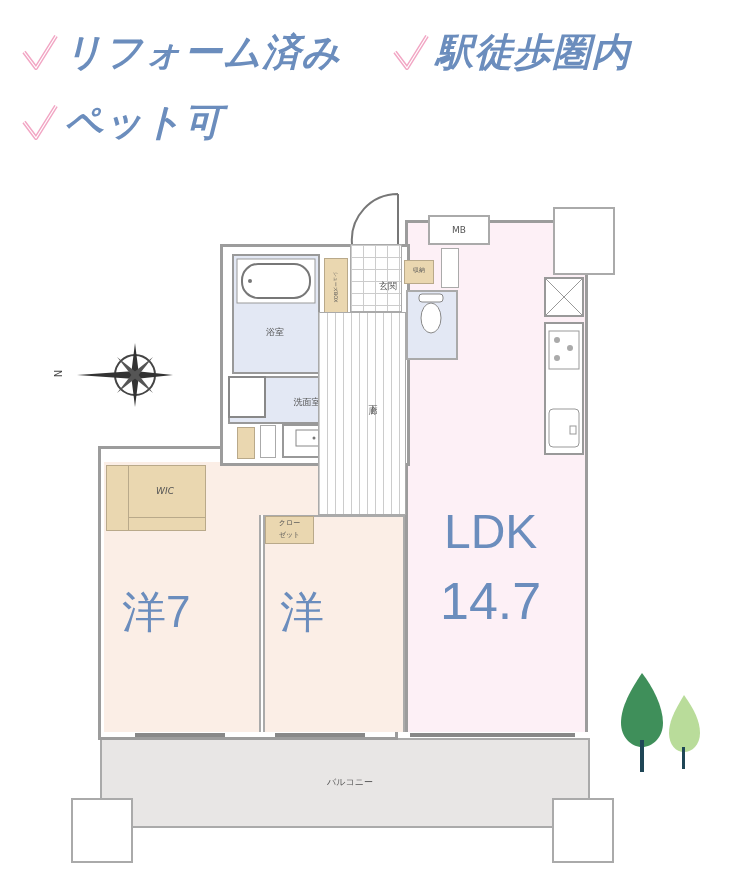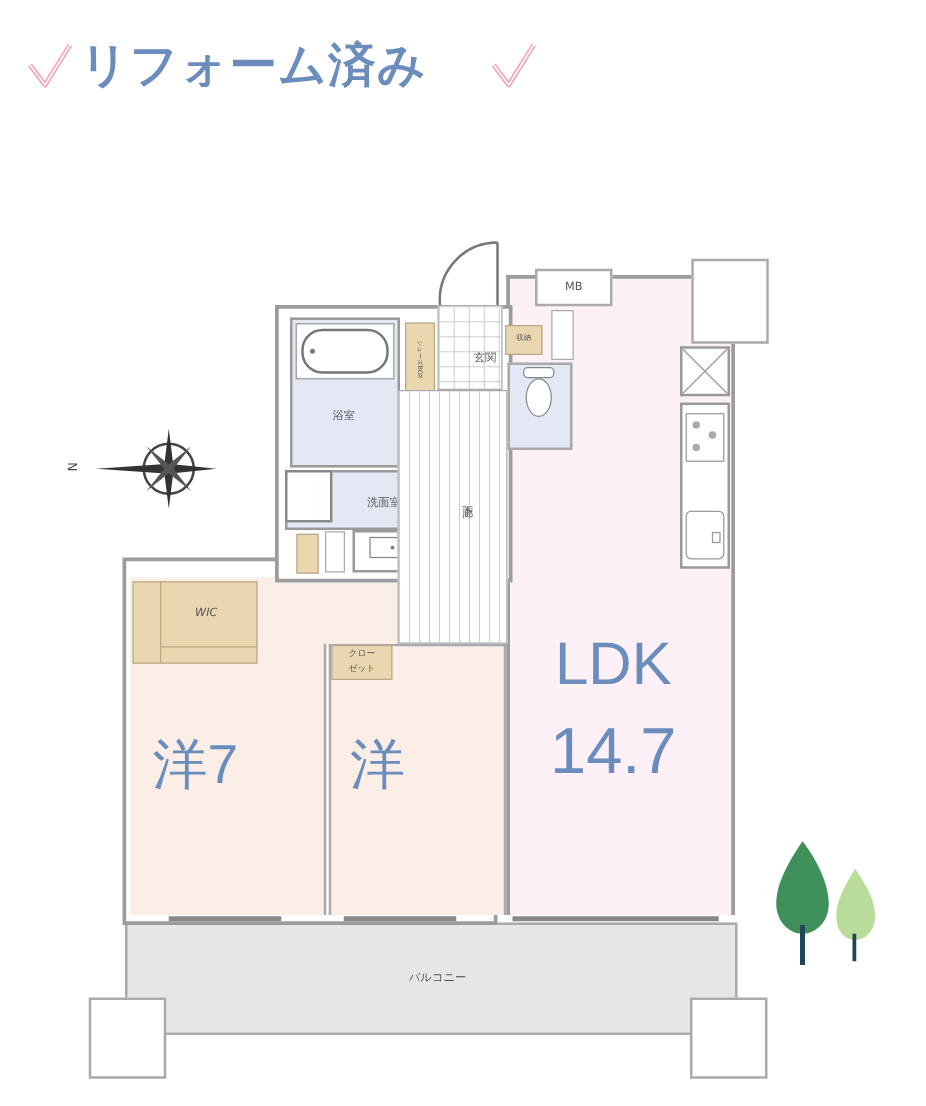--- a/index.html
+++ b/index.html
@@ -1,21 +1,21 @@
 <!DOCTYPE html>
 <html><head>
 <meta charset="utf-8">
 <style>
   html, body { margin:0; padding:0; background:#ffffff; }
   body { width:741px; height:885px; position:relative; overflow:hidden; font-family:"DejaVu Sans", sans-serif; }
   .abs { position:absolute; }
   .feat-row { position:absolute; left:20px; display:flex; align-items:center; }
   .feat { display:flex; align-items:center; margin-right:30px; }
   .feat .chk { width:40px; height:44px; margin-right:4px; }
-  .feat .txt { color:#6b8dbd; font-size:38px; font-weight:bold; letter-spacing:1px; line-height:44px; white-space:nowrap; }
+  .feat .txt { color:#6b8dbd; font-size:38px; font-weight:bold; letter-spacing:1px; line-height:44px; white-space:nowrap;font-style:italic; }
   .room { position:absolute; box-sizing:border-box; }
   .lbl-small { position:absolute; font-size:9px; color:#555; text-align:center; }
   .big { position:absolute; color:#6b8dbd; font-family:"Liberation Sans", sans-serif; line-height:1; }
   .store { position:absolute; background:#ead7b0; border:1px solid #b9a98a; box-sizing:border-box; }
 </style>
 </head>
 <body>
 
 <div class="feat-row" style="top:30px;">
   <div class="feat">
@@ -23,23 +23,31 @@
         <path d="M4 22 L16 38 L36 6" fill="none" stroke="#f2a6c4" stroke-width="4" stroke-linejoin="round"></path>
         <path d="M4 22 L16 38 L36 6" fill="none" stroke="#fff" stroke-width="1.2"></path>
       </svg>
     <span class="txt">リフォーム済み</span>
   </div>
   <div class="feat" style="margin-left:20px;">
     <svg class="chk" viewBox="0 0 40 44">
         <path d="M4 22 L16 38 L36 6" fill="none" stroke="#f2a6c4" stroke-width="4" stroke-linejoin="round"></path>
         <path d="M4 22 L16 38 L36 6" fill="none" stroke="#fff" stroke-width="1.2"></path>
       </svg>
+    <span class="txt">駅徒歩圏内</span>
   </div>
 </div>
 <div class="feat-row" style="top:100px;">
+  <div class="feat">
+    <svg class="chk" viewBox="0 0 40 44">
+        <path d="M4 22 L16 38 L36 6" fill="none" stroke="#f2a6c4" stroke-width="4" stroke-linejoin="round"></path>
+        <path d="M4 22 L16 38 L36 6" fill="none" stroke="#fff" stroke-width="1.2"></path>
+      </svg>
+    <span class="txt">ペット可</span>
+  </div>
 </div>
 
 <div class="abs" style="left:55px;top:340px;width:120px;height:70px;">
   <span class="abs" style="left:0;top:28px;font-size:10px;color:#444;transform:rotate(-90deg);">N</span>
   <svg class="abs" style="left:10px;top:0;" width="110" height="70" viewBox="0 0 110 70">
     <circle cx="70" cy="35" r="20" fill="none" stroke="#444" stroke-width="2"></circle>
     <polygon points="12,35 70,31 108,35 70,39" fill="#333"></polygon>
     <polygon points="70,3 74,35 70,67 66,35" fill="#333"></polygon>
     <polygon points="52,17 72,33 88,53 68,37" fill="#555"></polygon>
     <polygon points="88,17 72,37 52,53 68,33" fill="#555"></polygon>

